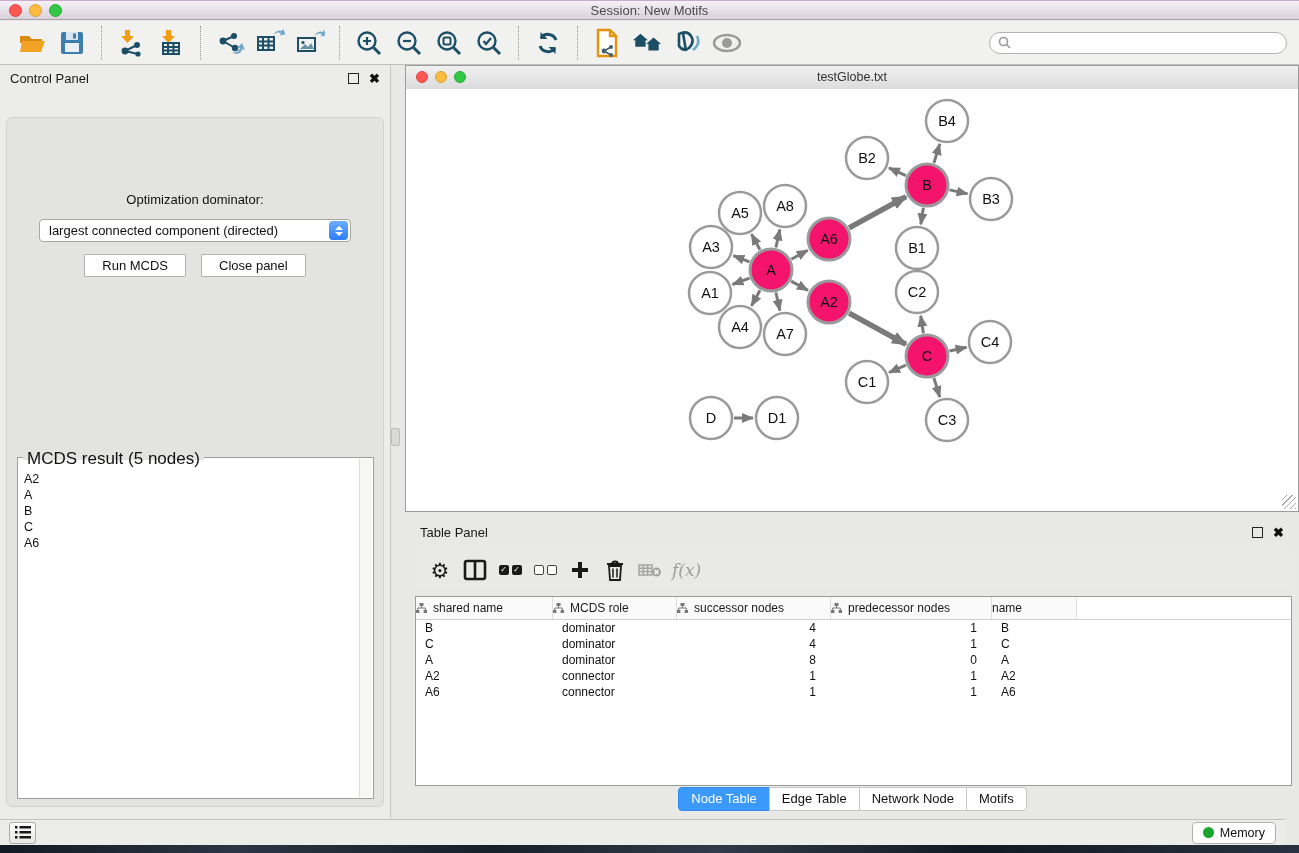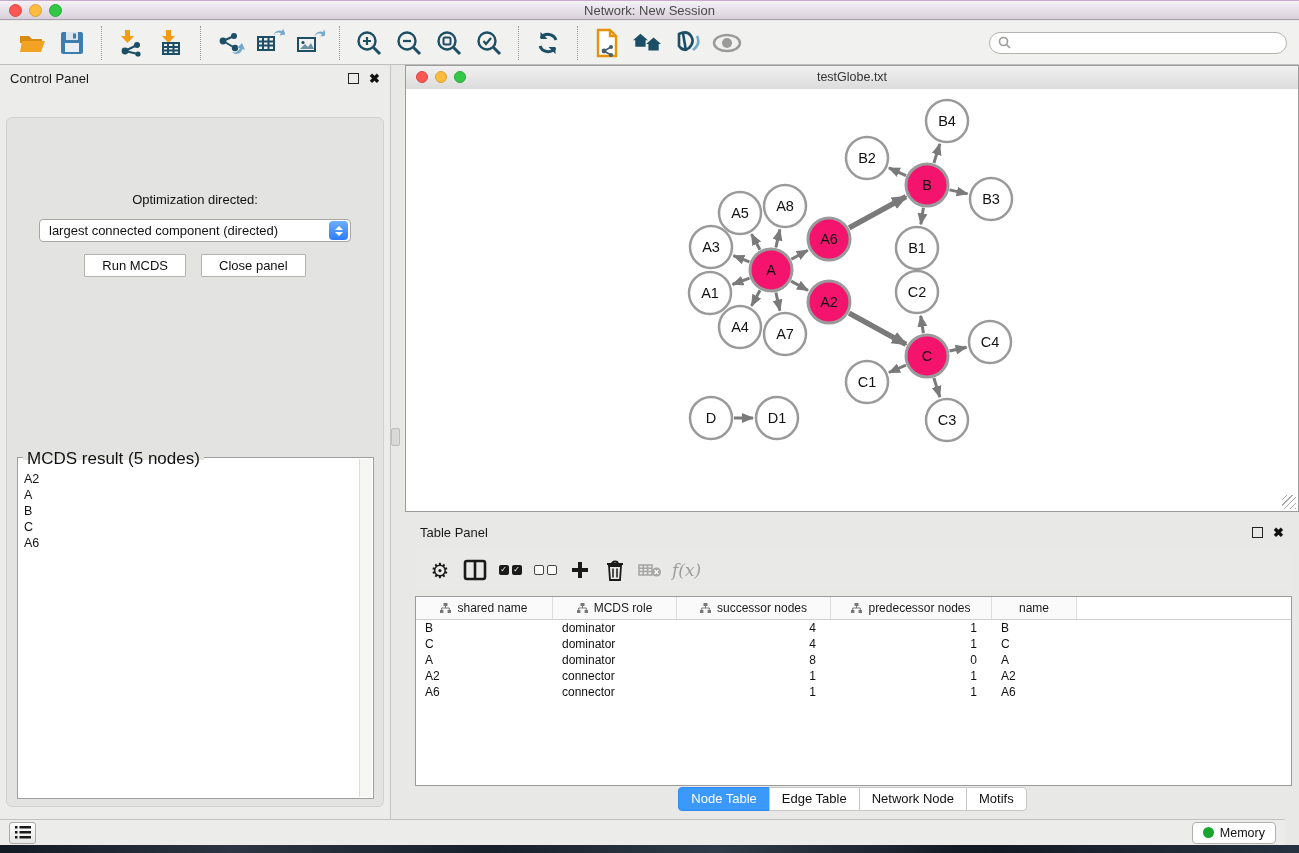--- a/index.html
+++ b/index.html
@@ -85,21 +85,21 @@
   .tp-toolbar { position:absolute; left:10px; right:7px; top:31px; height:40px; background:#e9e9e7; border-radius:4px;
     display:flex; align-items:center; padding:0 12px; gap:9px; }
   .tp-ic { height:26px; min-width:26px; display:flex; align-items:center; justify-content:center; }
   .glyph-gear { font-size:21px; color:#1a1a1a; line-height:1; }
   .cbx-pair { display:flex; gap:3px; }
   .cbx { width:10px; height:10px; background:#1a1a1a; color:#fff; font-size:8px; line-height:10px; text-align:center; border-radius:2px; }
   .cbx.empty { background:#fff; border:1.5px solid #444; }
   .fx { font-family:"DejaVu Serif", serif; font-style:italic; font-size:17px; color:#9c9c9a; }
   .tp-table { position:absolute; left:10px; right:7px; top:77px; height:190px; background:#fff; border:1px solid #9b9b9b; overflow:hidden; }
   .thead { display:flex; height:23px; border-bottom:1px solid #cfcfcd; }
-  .th { background:#fafafa; border-right:1px solid #dcdcda; display:flex; align-items:center; justify-content:center; gap:6px;
+  .th { background:#fafafa; border-right:1px solid #dcdcda; display:flex; align-items:center; justify-content:flex-start; gap:6px;
     font-size:12px; color:#1a1a1a; }
   .trow { display:flex; height:16px; font-size:12px; color:#111; align-items:center; }
   .td { overflow:hidden; white-space:nowrap; }
   .td.l { text-align:left; padding-left:9px; }
   .td.r { text-align:right; padding-right:15px; }
   .c0{width:137px;} .c1{width:124px;} .c2{width:154px;} .c3{width:161px;} .c4{width:85px;}
   .tp-tabs { position:absolute; left:0; right:0; bottom:8px; display:flex; justify-content:center; }
   .tp-tabs .tab { padding:3px 12px 4px; }
 
   
@@ -117,21 +117,21 @@
 <body>
 
 <div class="app">
 
   <div class="titlebar">
     <div class="lights">
       <div class="light red"></div>
       <div class="light yellow"></div>
       <div class="light green"></div>
     </div>
-    <div class="title">Network: New Session</div>
+    <div class="title">Session: New Motifs</div>
   </div>
 
   <div class="toolbar">
     <div class="tb-ic">
       <svg width="28" height="26" viewBox="0 0 28 26">
           <path d="M2 6 h9 l3 3 h10 v4 H2 Z" fill="#d98a10"></path>
           <path d="M4 11 h23 l-4 11 H2 Z" fill="#f2a324"></path>
         </svg>
     </div>
     <div class="tb-ic">
@@ -271,21 +271,21 @@
 
     <div class="control-panel">
       <div class="cp-header">
         <span class="panel-title">Control Panel</span>
         <span class="panel-btns">
           <span class="float-btn"></span>
           <span class="close-btn">✖</span>
         </span>
       </div>
       <div class="cp-body">
-        <div class="opt-label">Optimization directed:</div>
+        <div class="opt-label">Optimization dominator:</div>
         <div class="criterion">
           <span class="sel-text">largest connected component (directed)</span>
           <span class="stepper">
               <span class="tri-up"></span>
               <span class="tri-dn"></span>
             </span>
         </div>
         <div class="cp-buttons">
           <button>Run MCDS</button>
           <button>Close panel</button>

